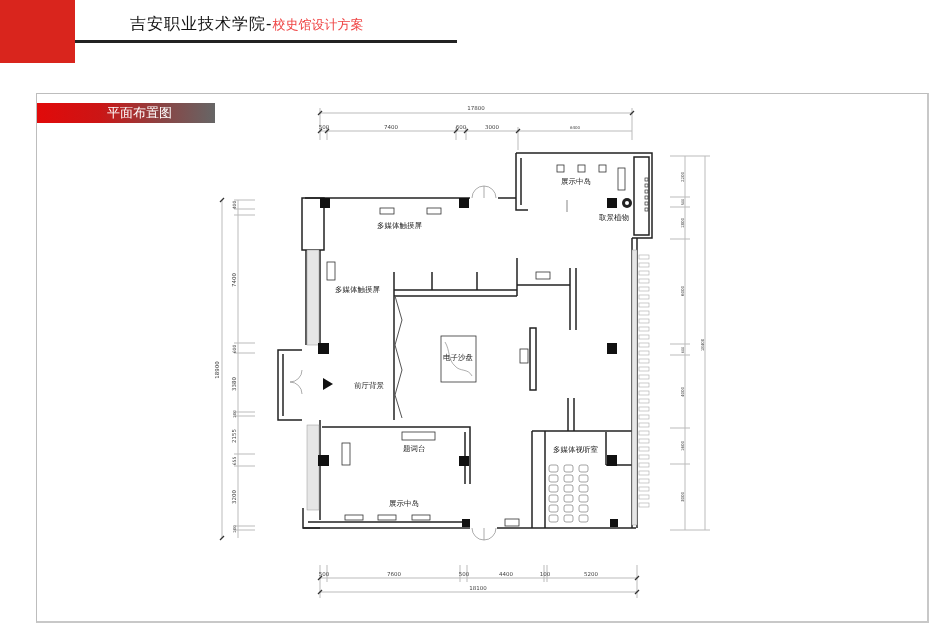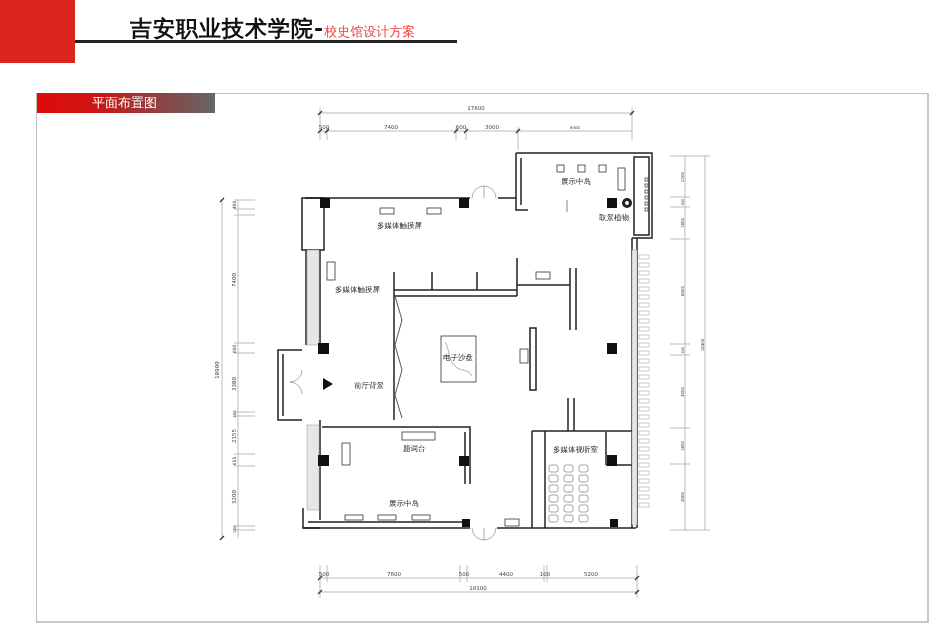--- a/index.html
+++ b/index.html
@@ -1,23 +1,23 @@
 <!DOCTYPE html>
 <html><head>
 <meta charset="utf-8">
 <style>
   html,body{margin:0;padding:0;background:#fff;}
   body{width:940px;height:630px;position:relative;overflow:hidden;font-family:"DejaVu Sans",sans-serif;}
   .red-block{position:absolute;left:0;top:0;width:75px;height:63px;background:#d9251d;}
   .title-line{position:absolute;left:75px;top:40px;width:382px;height:3px;background:#222;}
   .title{position:absolute;left:130px;top:14px;white-space:nowrap;color:#111;}
-  .title .main{font-family:"DejaVu Serif",serif;font-size:22px;letter-spacing:1px;font-weight:bold;}
+  .title .main{font-family:"DejaVu Serif",serif;font-size:16px;letter-spacing:1px;}
   .title .sub{font-family:"DejaVu Serif",serif;font-size:13px;color:#ef4444;}
   .frame{position:absolute;left:36px;top:93px;width:893px;height:530px;border:1px solid #bdbdbd;border-bottom:2px solid #c8c8c8;border-right:2px solid #c8c8c8;box-sizing:border-box;}
-  .section-tab{position:absolute;left:37px;top:93px;width:178px;height:20px;background:linear-gradient(90deg,#e10a0a 0%,#cc1515 35%,#8a4444 70%,#666 100%);color:#fff;font-family:"DejaVu Serif",serif;font-size:13px;line-height:20px;box-sizing:border-box;padding-left:55px;}
+  .section-tab{position:absolute;left:37px;top:103px;width:178px;height:20px;background:linear-gradient(90deg,#e10a0a 0%,#cc1515 35%,#8a4444 70%,#666 100%);color:#fff;font-family:"DejaVu Serif",serif;font-size:13px;line-height:20px;box-sizing:border-box;padding-left:70px;}
   svg text{font-family:"DejaVu Sans",sans-serif;}
 </style>
 </head>
 <body>
 
 <div class="red-block"></div>
 <div class="title">
   <span class="main">吉安职业技术学院</span><span class="main">-</span><span class="sub">校史馆设计方案</span>
 </div>
 <div class="title-line"></div>

